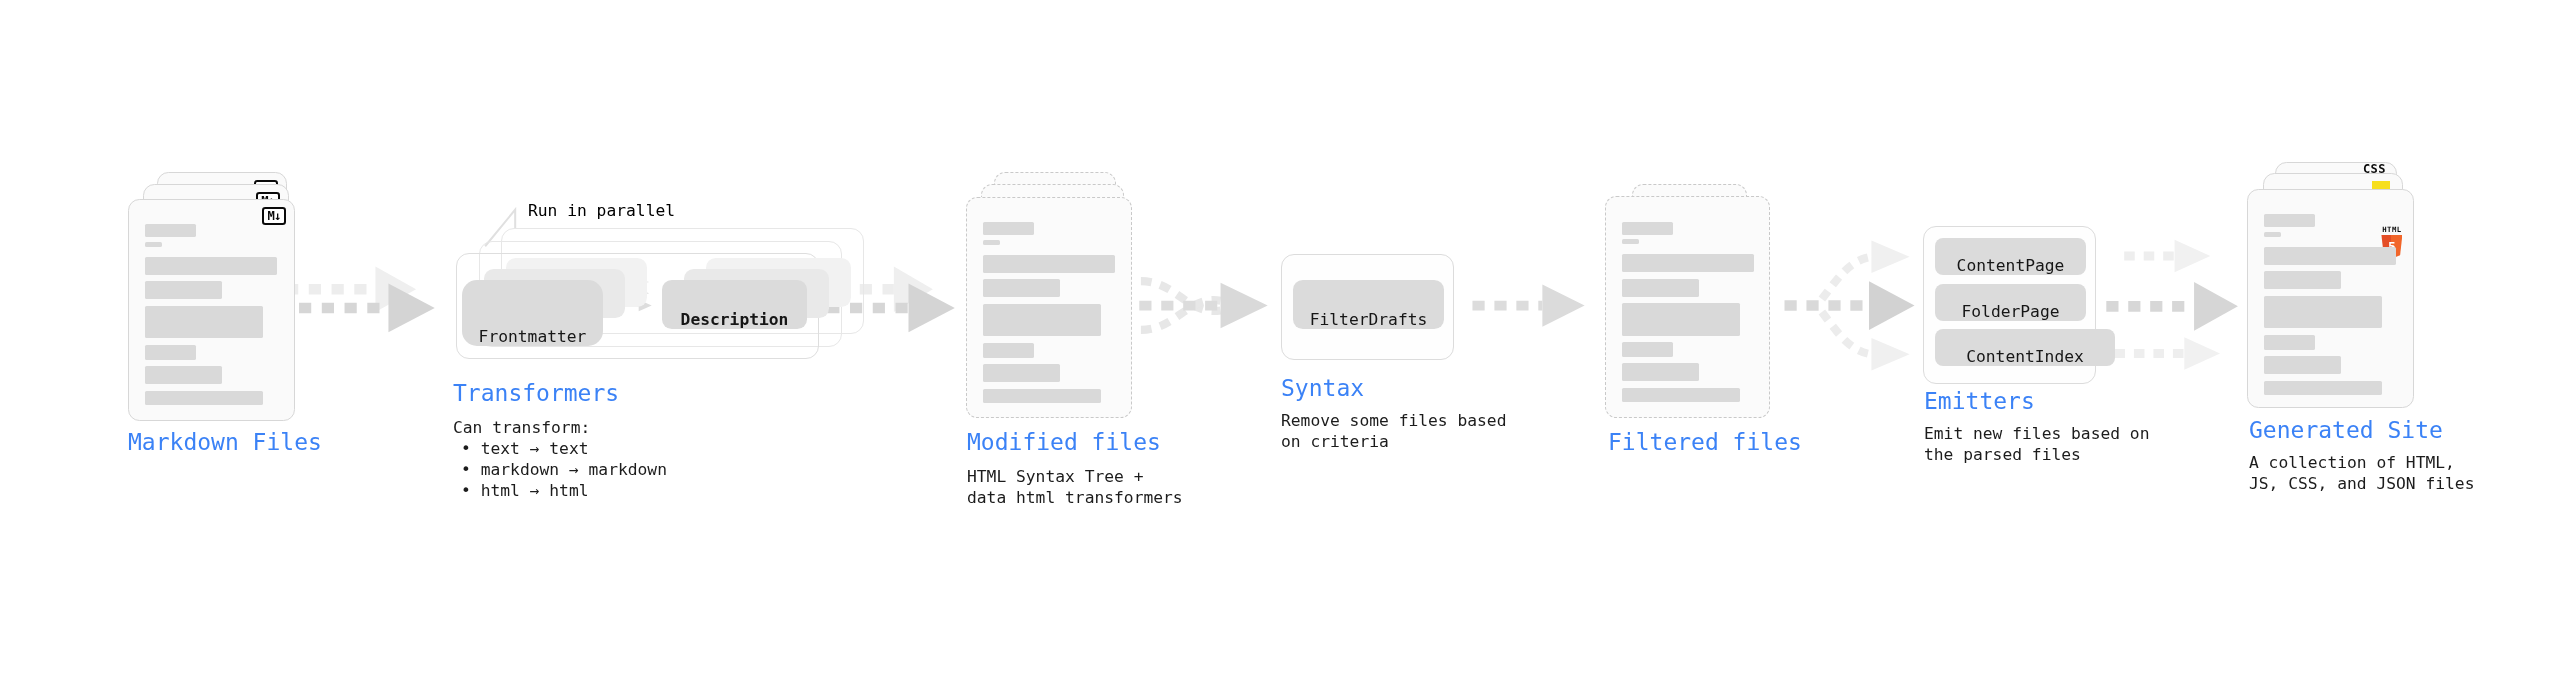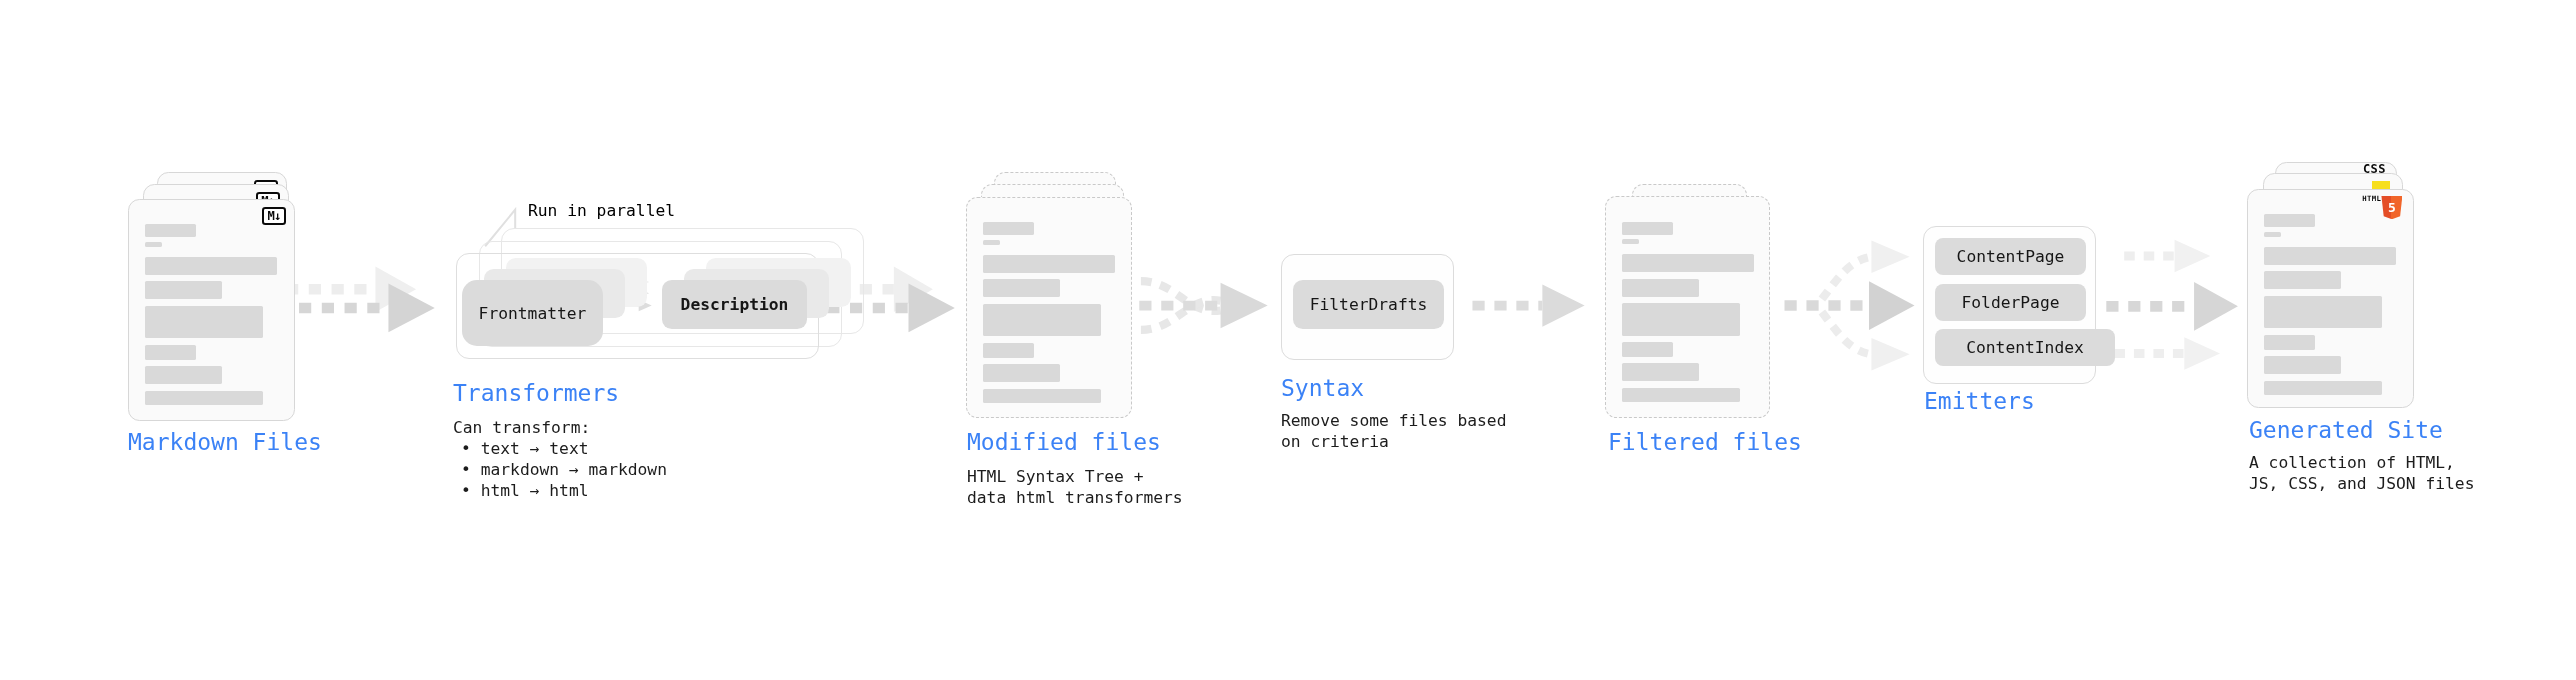--- a/index.html
+++ b/index.html
@@ -15,36 +15,36 @@
   .doc-bars .bar{background:#d9d9d9;border-radius:1.6px;}
   .md-badge{
     position:absolute;right:8.1px;top:7.3px;height:18px;padding:0 3.3px;background:#ffffff;
     border:2.4px solid #0a0a0a;border-radius:3.3px;display:flex;align-items:center;justify-content:center;
     font-size:12.2px;font-weight:700;color:#0a0a0a;box-sizing:border-box;letter-spacing:-0.8px;
   }
   .frame{position:absolute;border:1.6px solid #e7e7e7;border-radius:13px;background:transparent;box-sizing:border-box;}
   .frame.front{border-color:#dedede;}
   .panel{position:absolute;border:1.6px solid #dcdcdc;border-radius:13px;background:#fefefe;box-sizing:border-box;}
   .pill{
-    position:absolute;background:#dbdbdb;border-radius:9.8px;display:flex;align-items:center;justify-content:center;
+    position:absolute;background:#dbdbdb;border-radius:9.8px;display:flex;align-items:flex-end;justify-content:center;
     font-size:16.3px;color:#161616;white-space:nowrap;
   }
   .pill.ghost1{background:#e9e9e9;}
   .pill.ghost2{background:#f2f2f2;}
   .pill.small{border-radius:8.1px;}
   .stage-title{position:absolute;font-size:23px;font-weight:500;color:#3b82f6;white-space:nowrap;}
   .stage-sub{position:absolute;font-size:16.3px;line-height:21px;color:#1c1c1c;white-space:nowrap;}
   .stage-sub .bullet-line{padding-left:8.1px;}
   .callout-label{position:absolute;font-size:16.3px;color:#000000;white-space:nowrap;}
   .css-badge{
     position:absolute;font-size:12px;font-weight:800;color:#0a0a0a;letter-spacing:0.4px;
     border-bottom:3.3px solid #2a5ce8;padding:0 1.6px 0.8px 1.6px;line-height:7.3px;
   }
   .js-badge{position:absolute;width:18px;height:9.8px;background:#f7df1e;}
-  .html-badge{position:absolute;display:flex;flex-direction:row;}
+  .html-badge{position:absolute;display:flex;flex-direction:column;align-items:center;margin-top:31px;}
   .html-badge .html-word{font-size:7.3px;font-weight:800;color:#0a0a0a;line-height:8.1px;letter-spacing:0.4px;}
   .html-shield{
     width:21px;height:23.6px;margin-top:0.8px;
     background:linear-gradient(90deg,#e44d26 50%,#f16529 50%);
     clip-path:polygon(0 0,100% 0,89% 87%,50% 100%,11% 87%);
     display:flex;align-items:center;justify-content:center;
     color:#ffffff;font-size:13px;font-weight:700;
   }
 </style>
 </head>
@@ -212,20 +212,24 @@
   <div class="pill small" style="left:1935px;top:238px;width:151px;height:37px;">
     <span>ContentPage</span>
   </div>
   <div class="pill small" style="left:1935px;top:284px;width:151px;height:37px;">
     <span>FolderPage</span>
   </div>
   <div class="pill small" style="left:1935px;top:329px;width:180px;height:37px;">
     <span>ContentIndex</span>
   </div>
   <div class="stage-title" style="left:1924px;top:388px;">Emitters</div>
+  <div class="stage-sub" style="left:1924px;top:423px;">
+    <div>Emit new files based on</div>
+    <div>the parsed files</div>
+  </div>
 
   <div class="stack" style="left:2247px;top:162px;width:203px;height:252px;">
     <div class="card" style="left:28.4px;top:0;width:122px;height:219px;">
       <span class="css-badge" style="right:9px;top:3.3px;">CSS</span>
     </div>
     <div class="card" style="left:16.3px;top:11.4px;width:140px;height:219px;">
       <span class="js-badge" style="right:12.2px;top:6.5px;"></span>
     </div>
     <div class="card" style="left:0;top:27px;width:167px;height:219px;">
       <div class="html-badge" style="right:10.6px;top:4.9px;">

